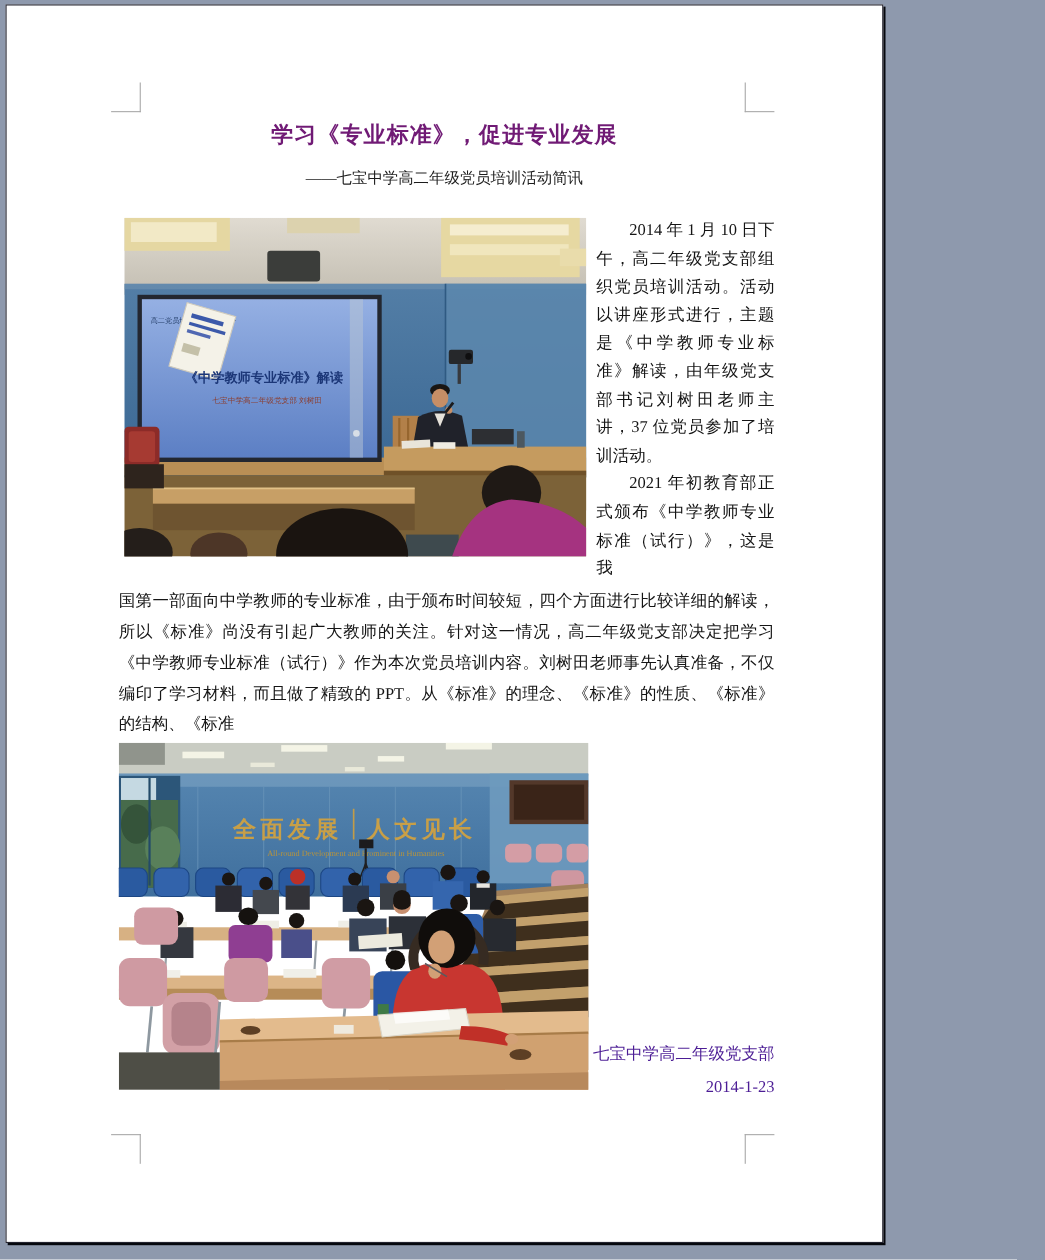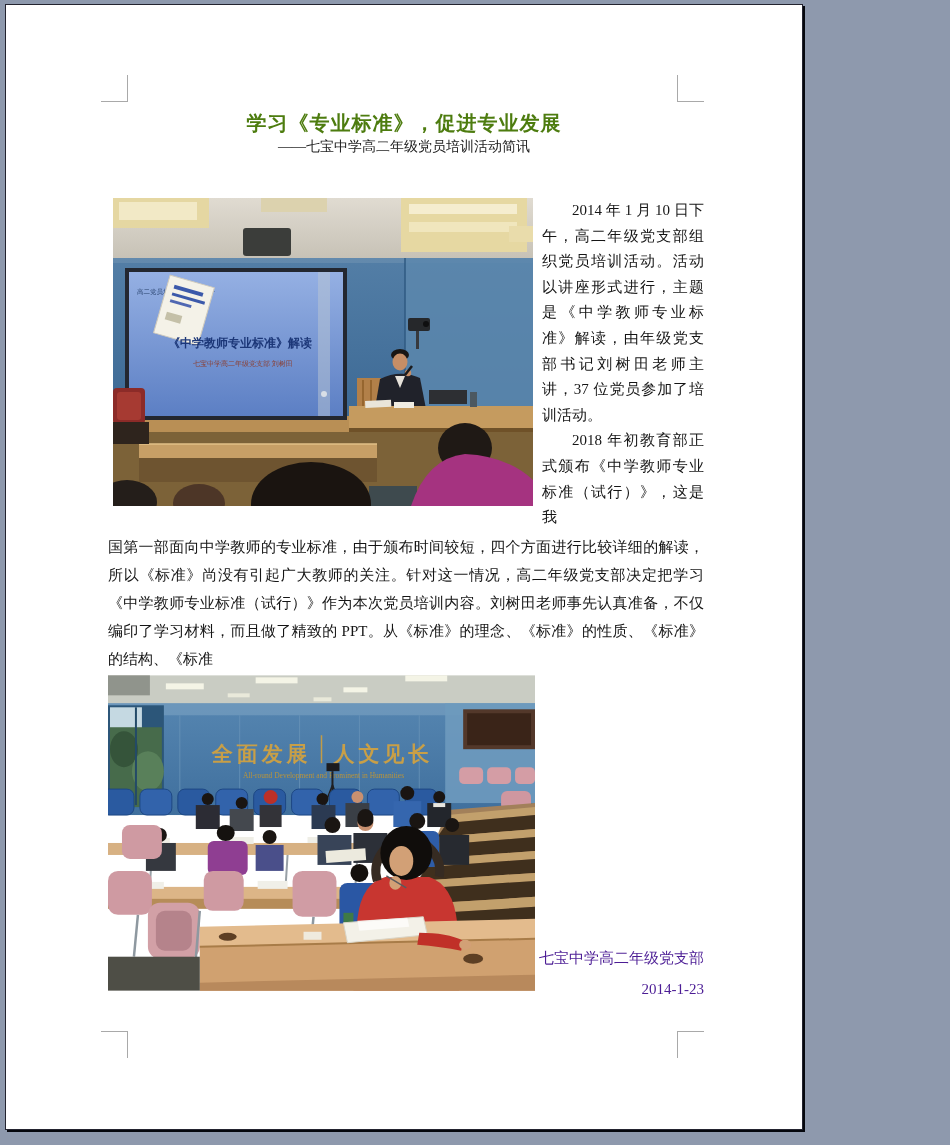--- a/index.html
+++ b/index.html
@@ -15,25 +15,25 @@
   }
   
   .mk{position:absolute;width:26px;height:26px;}
   .mk-tl{left:95px;top:70px;border-right:1px solid #a9a9a9;border-bottom:1px solid #a9a9a9;}
   .mk-tr{left:671px;top:70px;border-left:1px solid #a9a9a9;border-bottom:1px solid #a9a9a9;}
   .mk-bl{left:95px;top:1026px;border-right:1px solid #a9a9a9;border-top:1px solid #a9a9a9;}
   .mk-br{left:671px;top:1026px;border-left:1px solid #a9a9a9;border-top:1px solid #a9a9a9;}
 
   .title{
     position:absolute;left:95px;top:104px;width:606px;
-    text-align:center;font-size:20px;font-weight:bold;color:#4d7c0f;
+    text-align:center;font-size:20px;font-weight:bold;color:#701a75;
     letter-spacing:1px;line-height:28px;margin:0;
   }
   .subtitle{
-    position:absolute;left:95px;top:132px;width:606px;
+    position:absolute;left:95px;top:148px;width:606px;
     text-align:center;font-size:14px;color:#1c1c1c;line-height:20px;
   }
   .bodytext{
     position:absolute;left:102px;top:191px;width:596px;
     font-size:15px;color:#151515;text-align:justify;
   }
   .bodytext p{margin:0;}
   .row1{display:flex;}
   .ph1{width:420px;height:320px;flex:none;margin:2px 9px 0 5px;}
   .colR{width:162px;flex:none;line-height:25.6px;padding-top:2px;}
@@ -162,21 +162,21 @@
             <rect x="256" y="288" width="48" height="20" fill="#3e4a4e"></rect>
             <ellipse cx="198" cy="306" rx="60" ry="42" fill="#1a1410"></ellipse>
             <ellipse cx="352" cy="250" rx="27" ry="25" fill="#1f1915"></ellipse>
             <path d="M298,308 Q314,260 352,256 Q394,258 420,282 L420,308 Z" fill="#a53380"></path>
           </g>
         </svg>
       </figure>
 
       <div class="colR">
         <p>2014 年 1 月 10 日下午，高二年级党支部组织党员培训活动。活动以讲座形式进行，主题是《中学教师专业标准》解读，由年级党支部书记刘树田老师主讲，37 位党员参加了培训活动。</p>
-        <p>2018 年初教育部正式颁布《中学教师专业标准（试行）》，这是我</p>
+        <p>2021 年初教育部正式颁布《中学教师专业标准（试行）》，这是我</p>
       </div>
     </div>
 
     <p class="fullw">国第一部面向中学教师的专业标准，由于颁布时间较短，四个方面进行比较详细的解读，所以《标准》尚没有引起广大教师的关注。针对这一情况，高二年级党支部决定把学习《中学教师专业标准（试行）》作为本次党员培训内容。刘树田老师事先认真准备，不仅编印了学习材料，而且做了精致的 PPT。从《标准》的理念、《标准》的性质、《标准》的结构、《标准</p>
 
     <div class="row2">
 
       <figure class="ph2">
         <svg viewBox="0 0 428 316" width="427" height="316">
           <defs>

